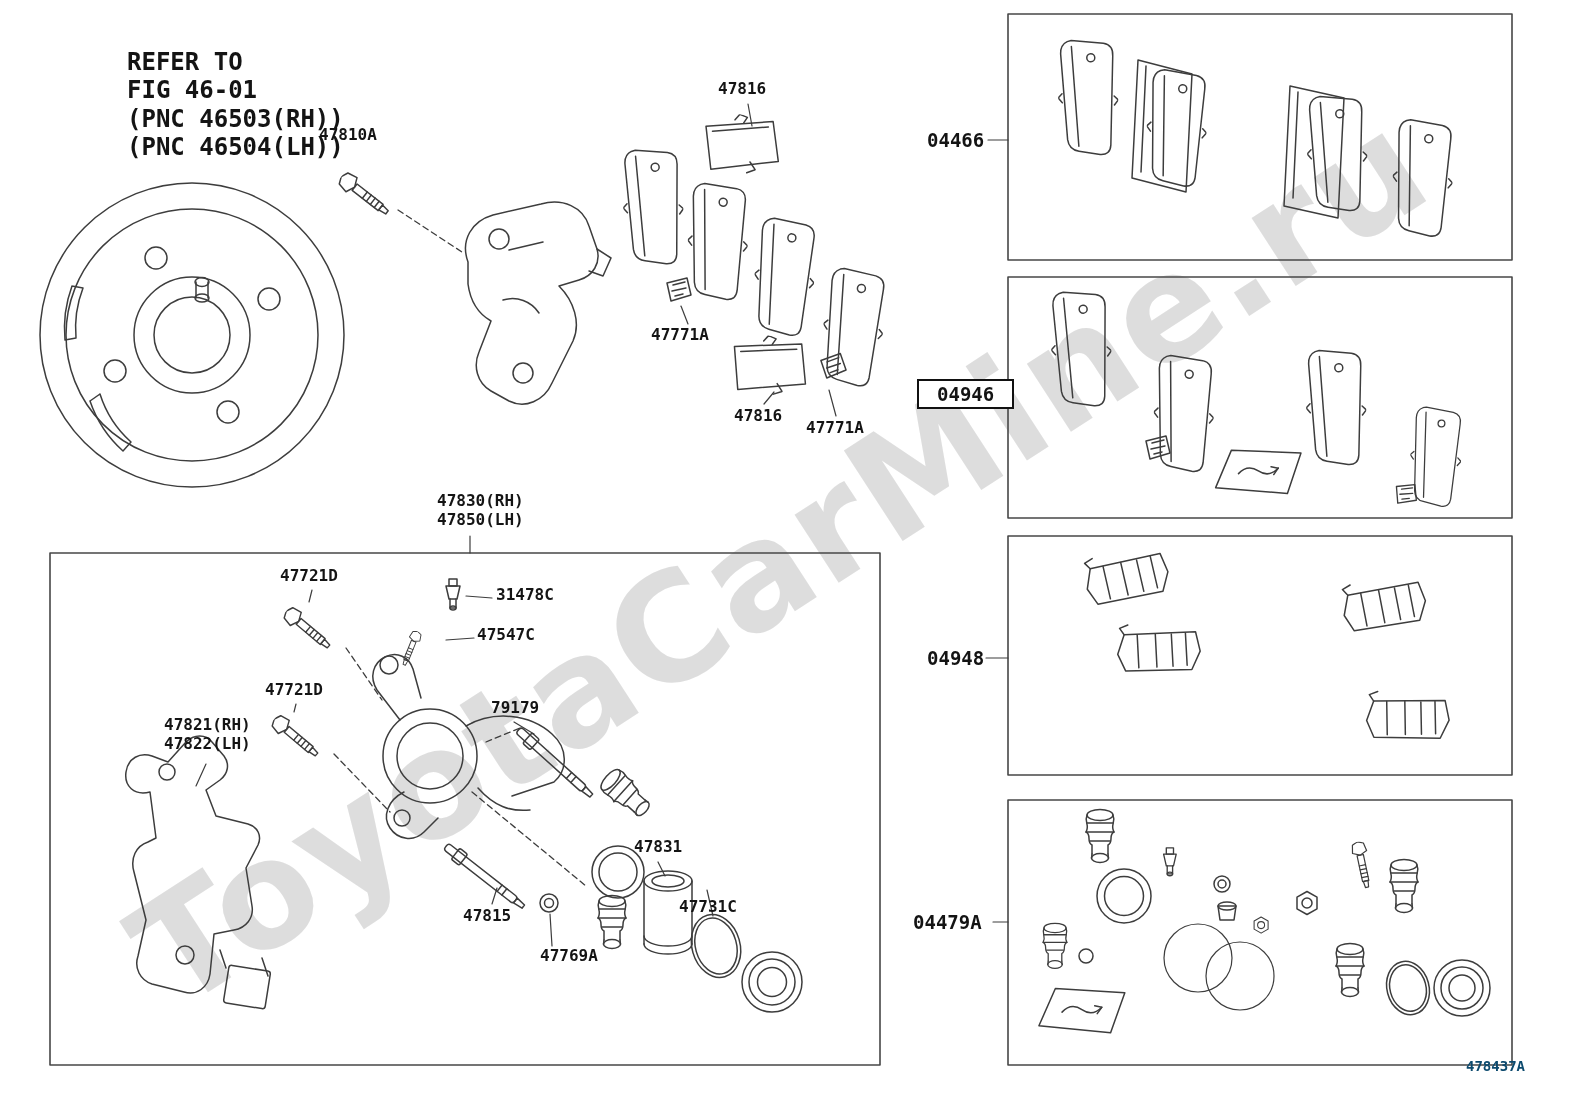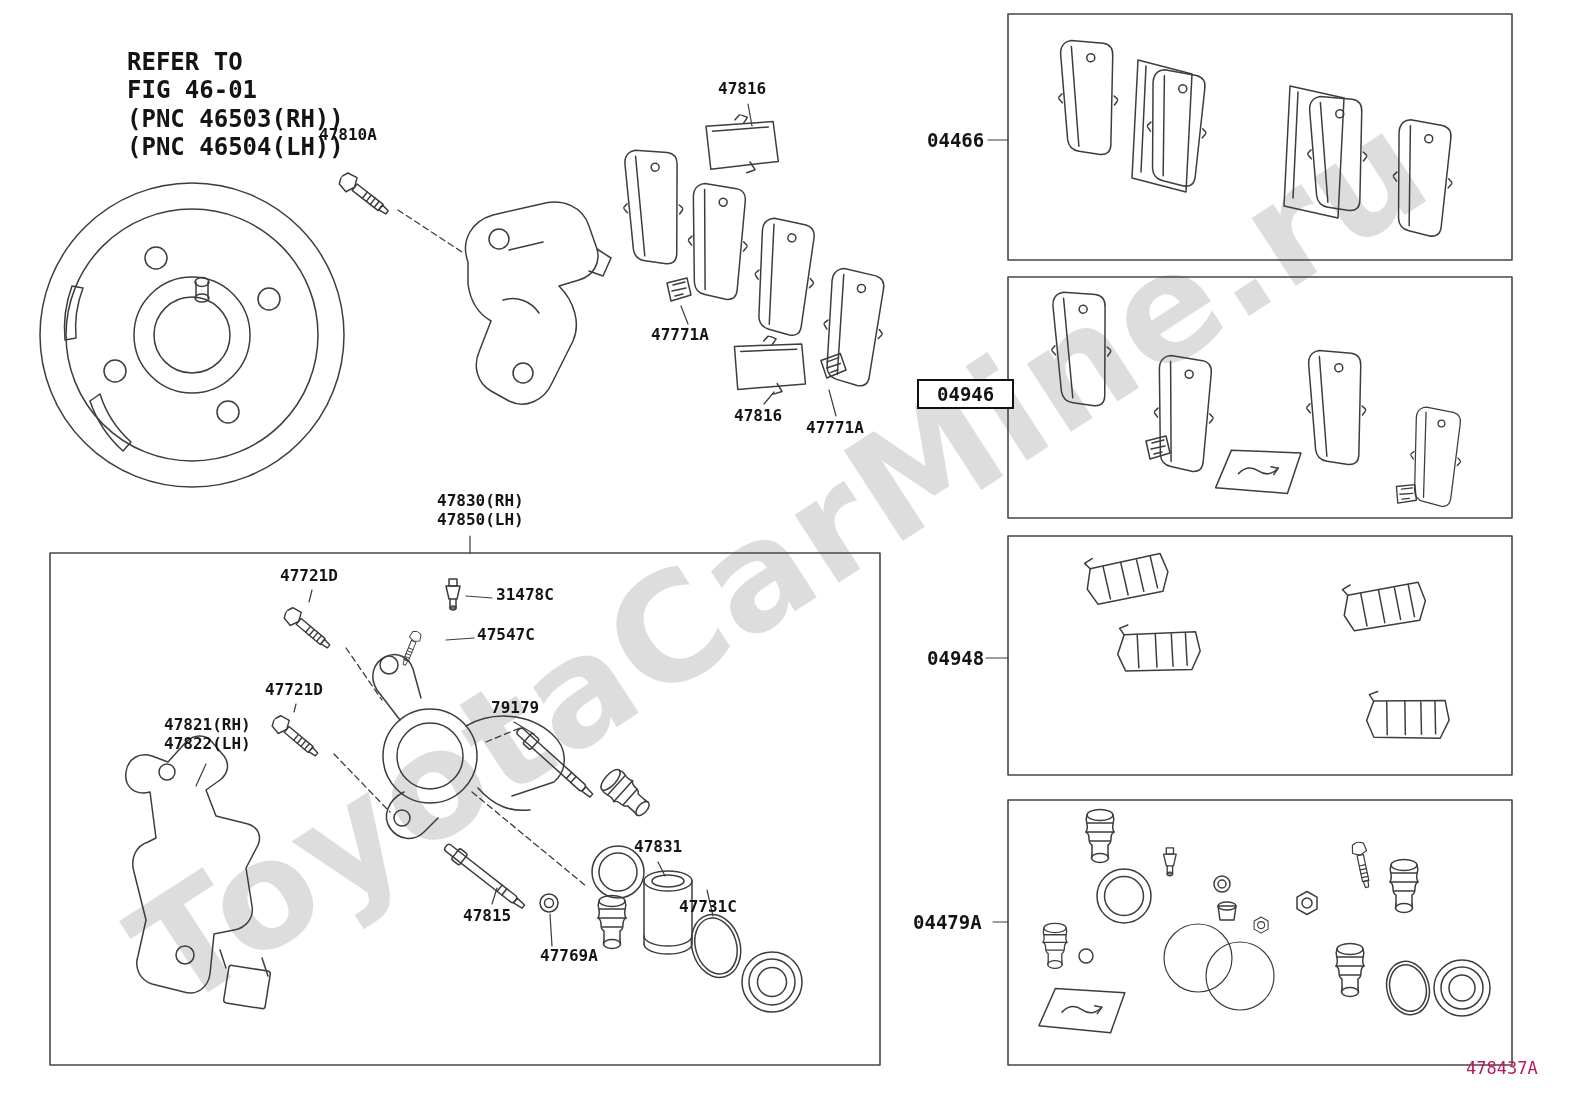--- a/index.html
+++ b/index.html
@@ -19,21 +19,21 @@
   .lbl {
     position:absolute; z-index:3; font-weight:bold; font-size:16px;
     color:#141414; white-space:pre; line-height:1.18;
   }
   .note { font-size:24px; }
   .kit {
     position:absolute; z-index:3; font-weight:bold; font-size:19px;
     color:#141414; white-space:pre;
   }
   .kit.hl { border:2px solid #111; padding:2px 18px; background:#fff; }
-  .figcode { position:absolute; z-index:3; font-weight:normal; font-size:17px; color:#be185d; }
+  .figcode { position:absolute; z-index:3; font-weight:bold; font-size:14px; color:#0c4a6e; }
 </style>
 </head>
 <body>
 
 <div class="watermark">ToyotaCarMine.ru</div>
 
 <svg class="art" width="1592" height="1099" viewBox="0 0 1592 1099" stroke="#3d3d3d" fill="none" stroke-width="1.5" stroke-linecap="round" stroke-linejoin="round">
   <defs>
     <symbol id="pad" viewBox="0 0 60 130">
       <path d="M11,6 Q4,9 4,18 L8,104 Q9,114 19,116 L40,120 Q50,121 51,111 L56,22 Q57,11 47,9 L15,5 Z"></path>

